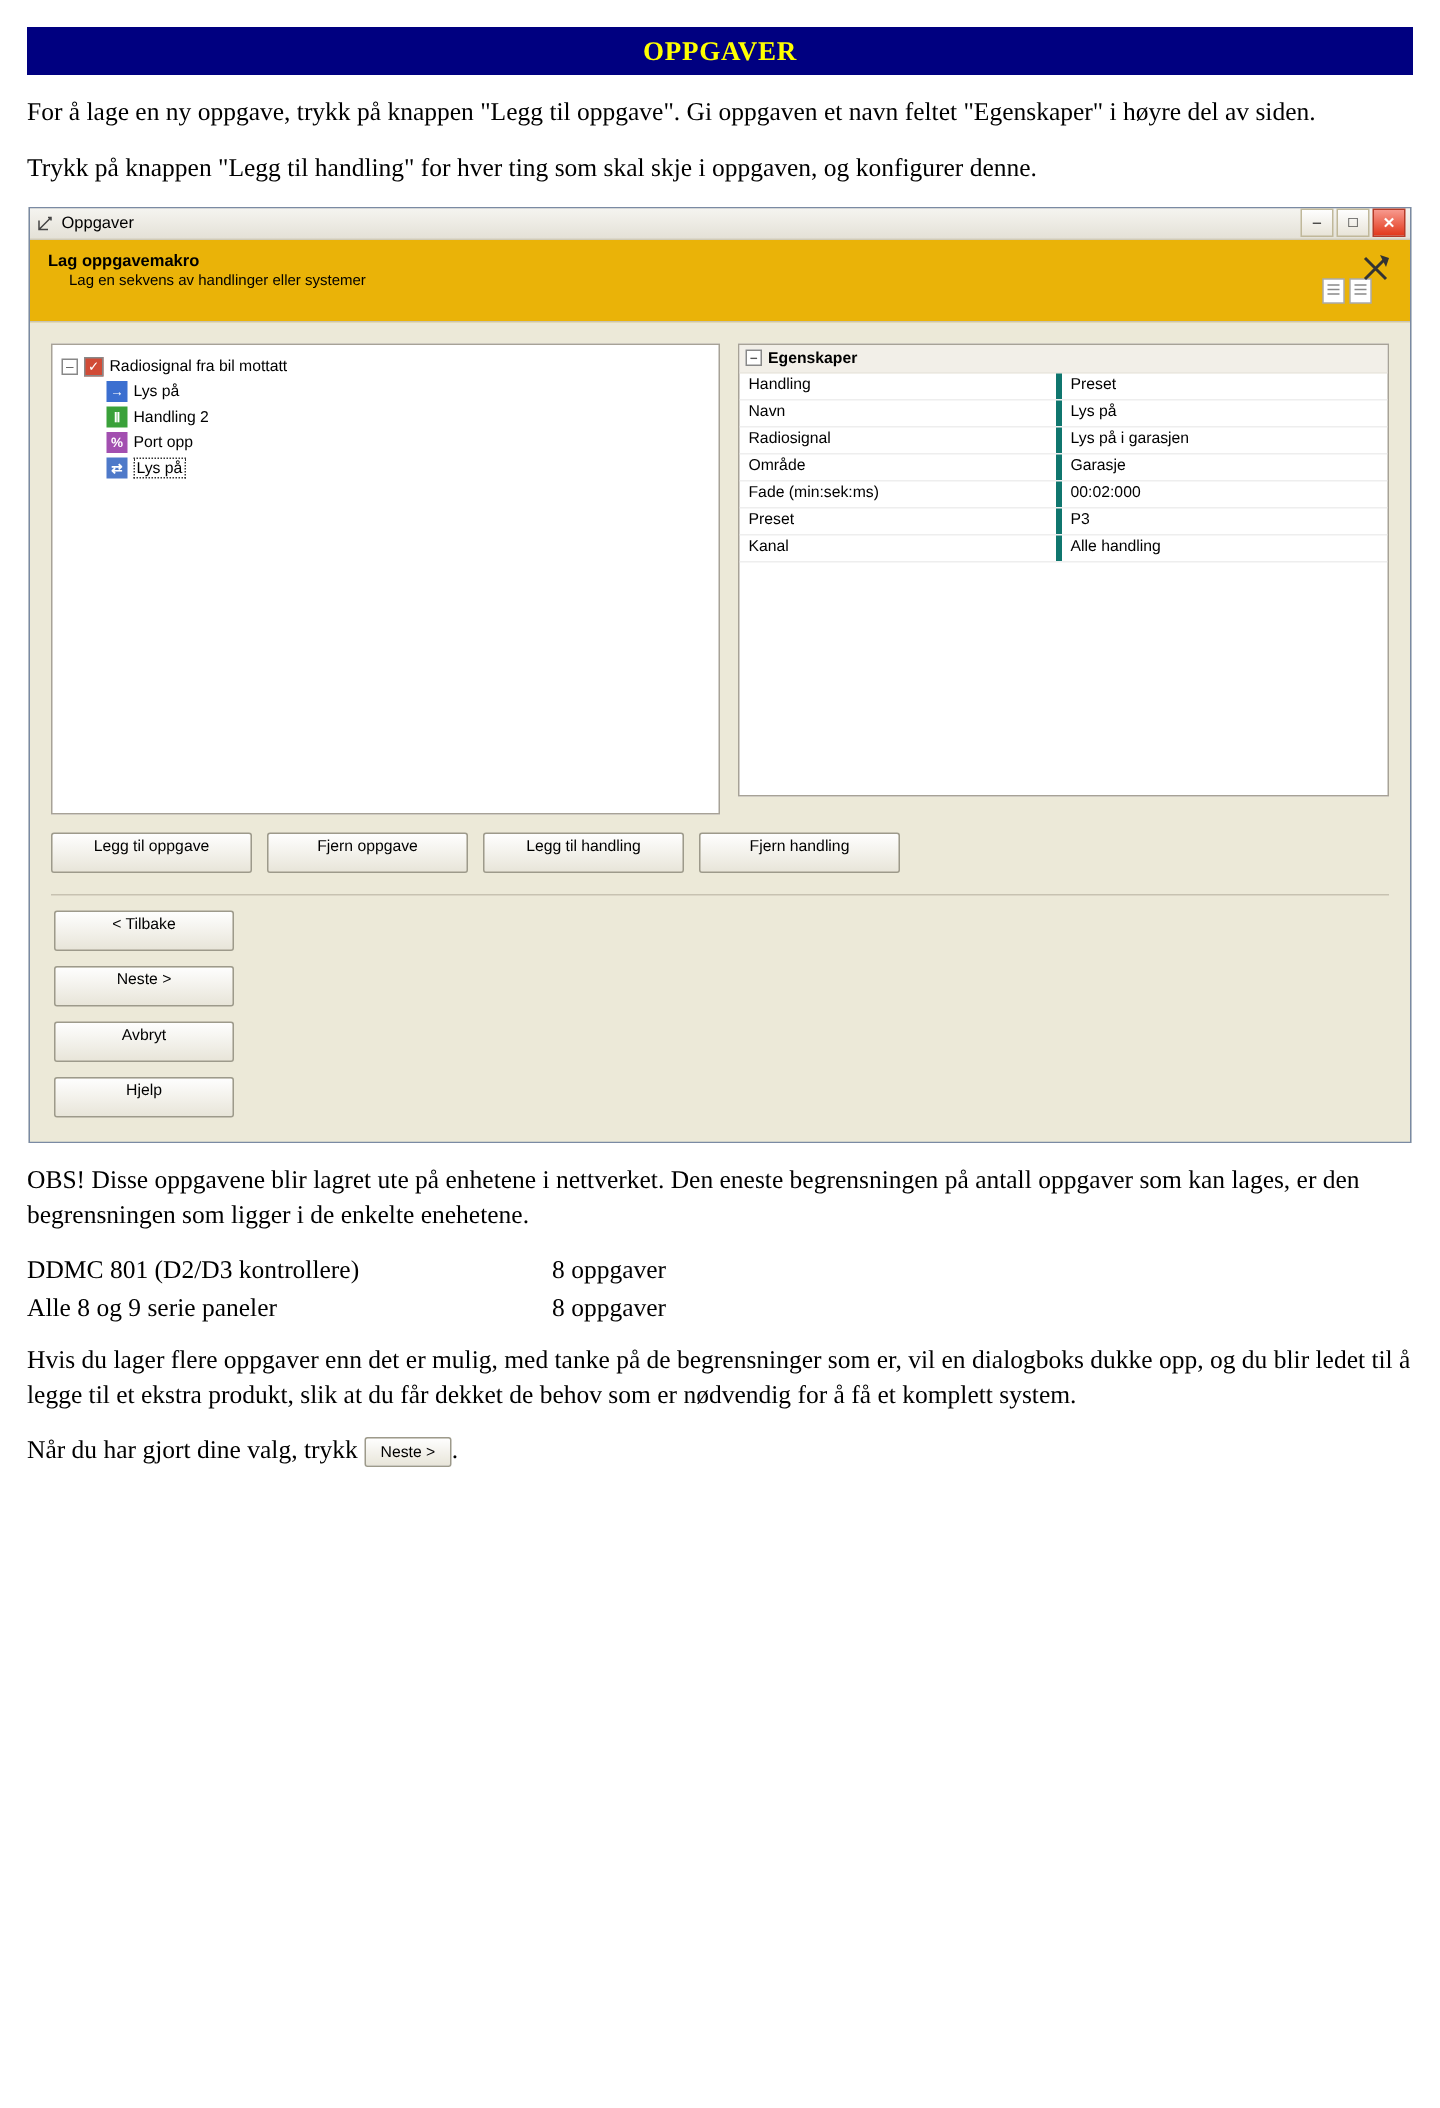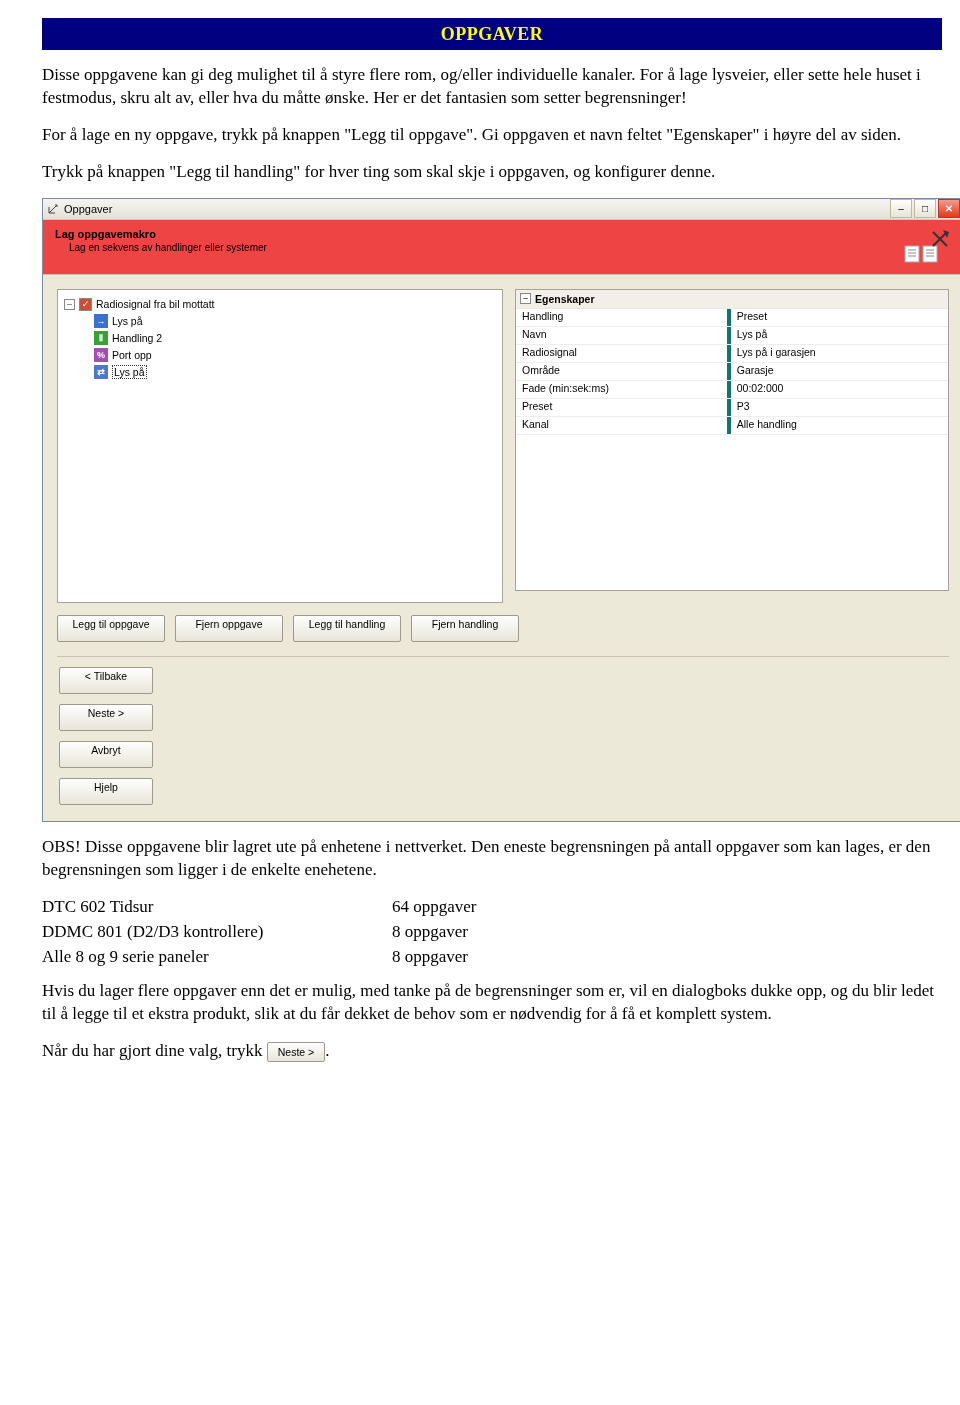--- a/index.html
+++ b/index.html
@@ -6,21 +6,20 @@
     margin: 0;
     padding: 0;
     font-family: "Times New Roman", serif;
     font-size: 17px;
     background: #fff;
     color: #000;
     width: 960px;
   }
   .page {
     padding: 18px 18px 10px 18px;
-    margin-left: 24px;
   }
   .header-bar {
     background: #000080;
     color: #ffff00;
     text-align: center;
     font-weight: bold;
     font-size: 18px;
     padding: 4px 0 3px 0;
     border: 2px solid #000080;
     letter-spacing: 0.5px;
@@ -62,21 +61,21 @@
     font-size:10px;
   }
   .winbtn.close {
     background: linear-gradient(#f7998e,#e2381b);
     border-color:#b53b28;
     color:#fff;
     font-weight:bold;
   }
   .wizard-head {
     display:flex;
-    background:#ef4444;
+    background:#eab308;
     border-bottom:1px solid #c8c4b6;
     padding: 8px 12px 6px 12px;
     align-items:flex-start;
   }
   .wizard-head .wh-text { flex:1; }
   .wizard-head .wh-title { font-weight:bold; font-size:11px; }
   .wizard-head .wh-sub { font-size:10px; margin: 2px 0 0 14px; }
   .wizard-icon {
     width:48px; height:40px;
     display:flex;align-items:center;justify-content:center;
@@ -133,21 +132,21 @@
   .prop-row .v { flex:1; padding:1px 6px; }
   .btn-row {
     display:flex;gap:10px;margin:12px 0 14px 0;
   }
   .btn, .btn95 {
     font-family:Tahoma,Arial,sans-serif;
     font-size:10.5px;
     background:linear-gradient(#fefefe,#e8e5d9);
     border:1px solid #9d9a8b;
     border-radius:2px;
-    padding:2px 3px;
+    padding:2px 16px;
     text-align:center;
   }
   .btn { width:100px; height:21px; }
   .hr-line { border-top:1px solid #c7c2b1; margin:6px 0 10px 0; }
   .nav-row { display:flex; justify-content:flex-end; gap:10px; padding:0 2px 6px 2px;flex-direction:column; }
   .btn95 { width:86px; height:21px; }
   .table2col { display:table; margin:10px 0; }
   .trow { display:table-row; }
   .tc { display:table-cell; padding: 0 0 2px 0; }
   .tc.c1 { width:350px; }
@@ -165,21 +164,20 @@
 </style>
 </head>
 <body>
 <div class="page">
 
 <div class="header-bar">
   <span>OPPGAVER</span>
 </div>
 
 <div class="body-text">
-  <p>Disse oppgavene kan gi deg mulighet til å styre flere rom, og/eller individuelle kanaler. For å lage lysveier, eller sette hele huset i festmodus, skru alt av, eller hva du måtte ønske. Her er det fantasien som setter begrensninger!</p>
   <p>For å lage en ny oppgave, trykk på knappen "Legg til oppgave". Gi oppgaven et navn feltet "Egenskaper" i høyre del av siden.</p>
   <p>Trykk på knappen "Legg til handling" for hver ting som skal skje i oppgaven, og konfigurer denne.</p>
 </div>
 
 <div class="window">
   <div class="titlebar">
     <span class="tb-icon">
       <svg width="12" height="12" viewBox="0 0 12 12">
             <path d="M2 10 L10 2 M8 2 L10 2 L10 4 M2 4 L2 10 L8 10" stroke="#444" stroke-width="1" fill="none"></path>
           </svg>
@@ -297,24 +295,20 @@
       <div class="btn95">Hjelp</div>
     </div>
   </div>
 </div>
 
 <div class="body-text">
   <p>OBS! Disse oppgavene blir lagret ute på enhetene i nettverket. Den eneste begrensningen på antall oppgaver som kan lages, er den begrensningen som ligger i de enkelte enehetene.</p>
 
   <div class="table2col">
     <div class="trow">
-      <div class="tc c1">DTC 602 Tidsur</div>
-      <div class="tc">64 oppgaver</div>
-    </div>
-    <div class="trow">
       <div class="tc c1">DDMC 801 (D2/D3 kontrollere)</div>
       <div class="tc">8 oppgaver</div>
     </div>
     <div class="trow">
       <div class="tc c1">Alle 8 og 9 serie paneler</div>
       <div class="tc">8 oppgaver</div>
     </div>
   </div>
 
   <p>Hvis du lager flere oppgaver enn det er mulig, med tanke på de begrensninger som er, vil en dialogboks dukke opp, og du blir ledet til å legge til et ekstra produkt, slik at du får dekket de behov som er nødvendig for å få et komplett system.</p>

